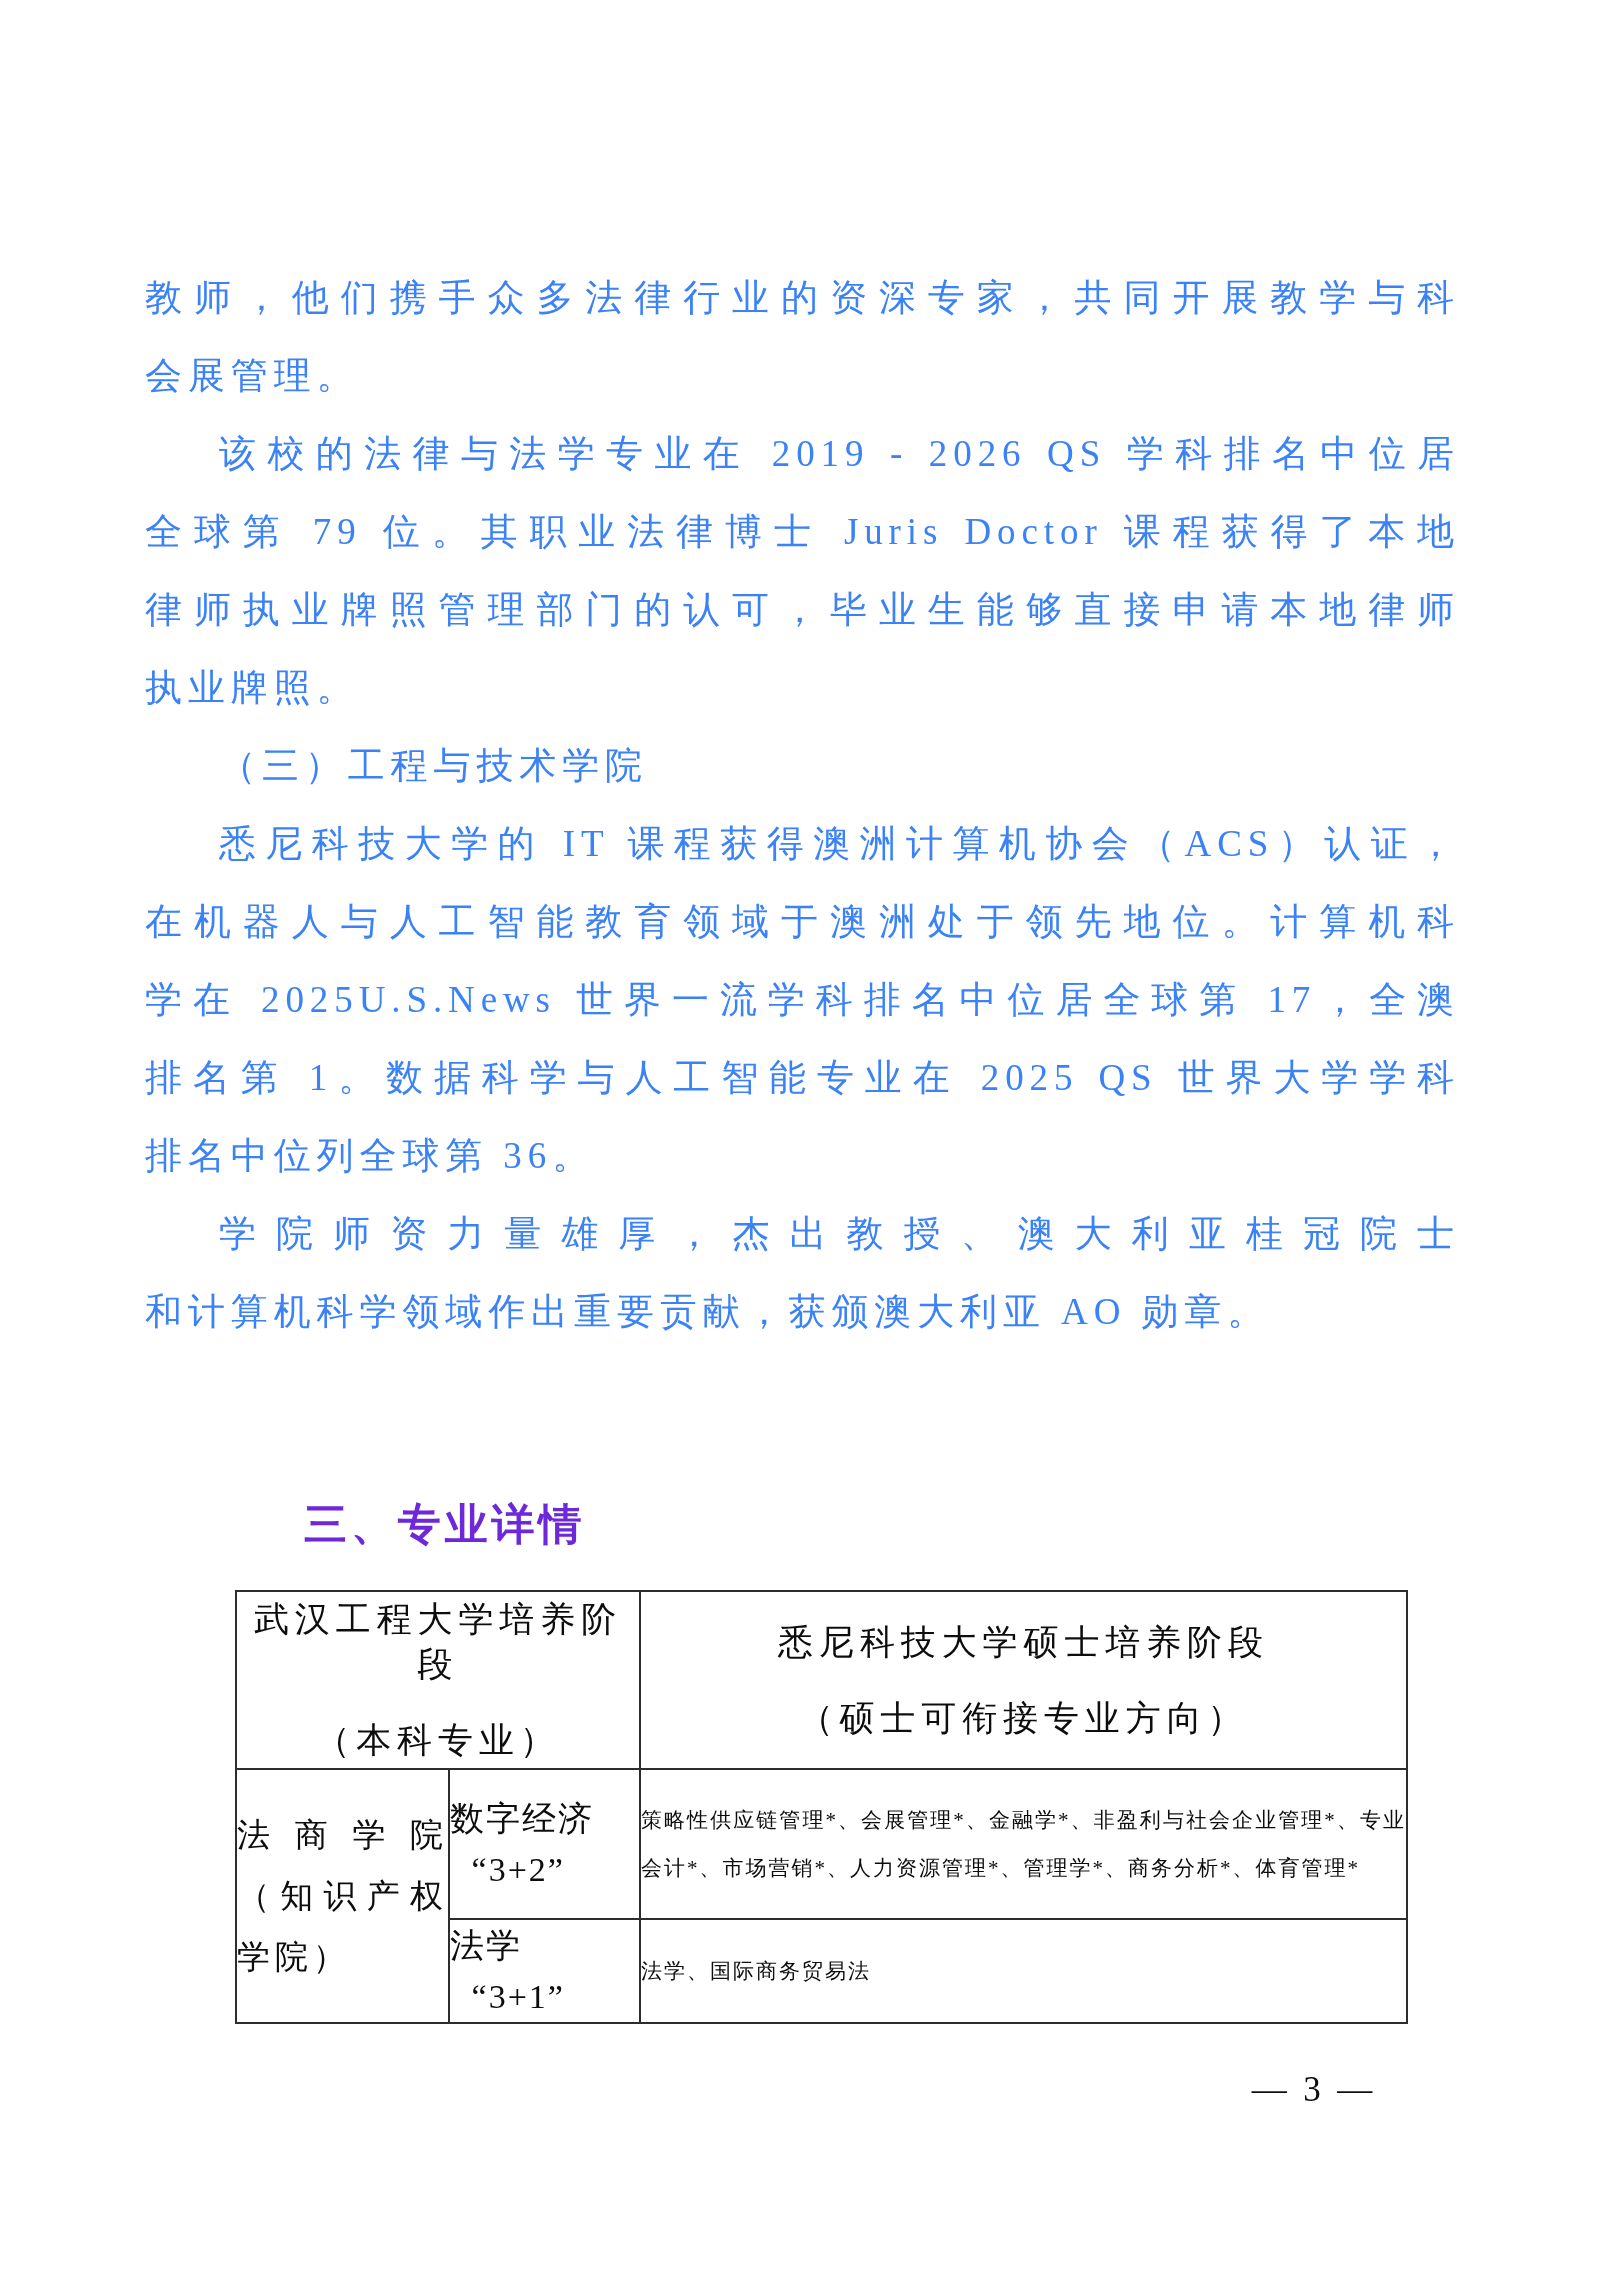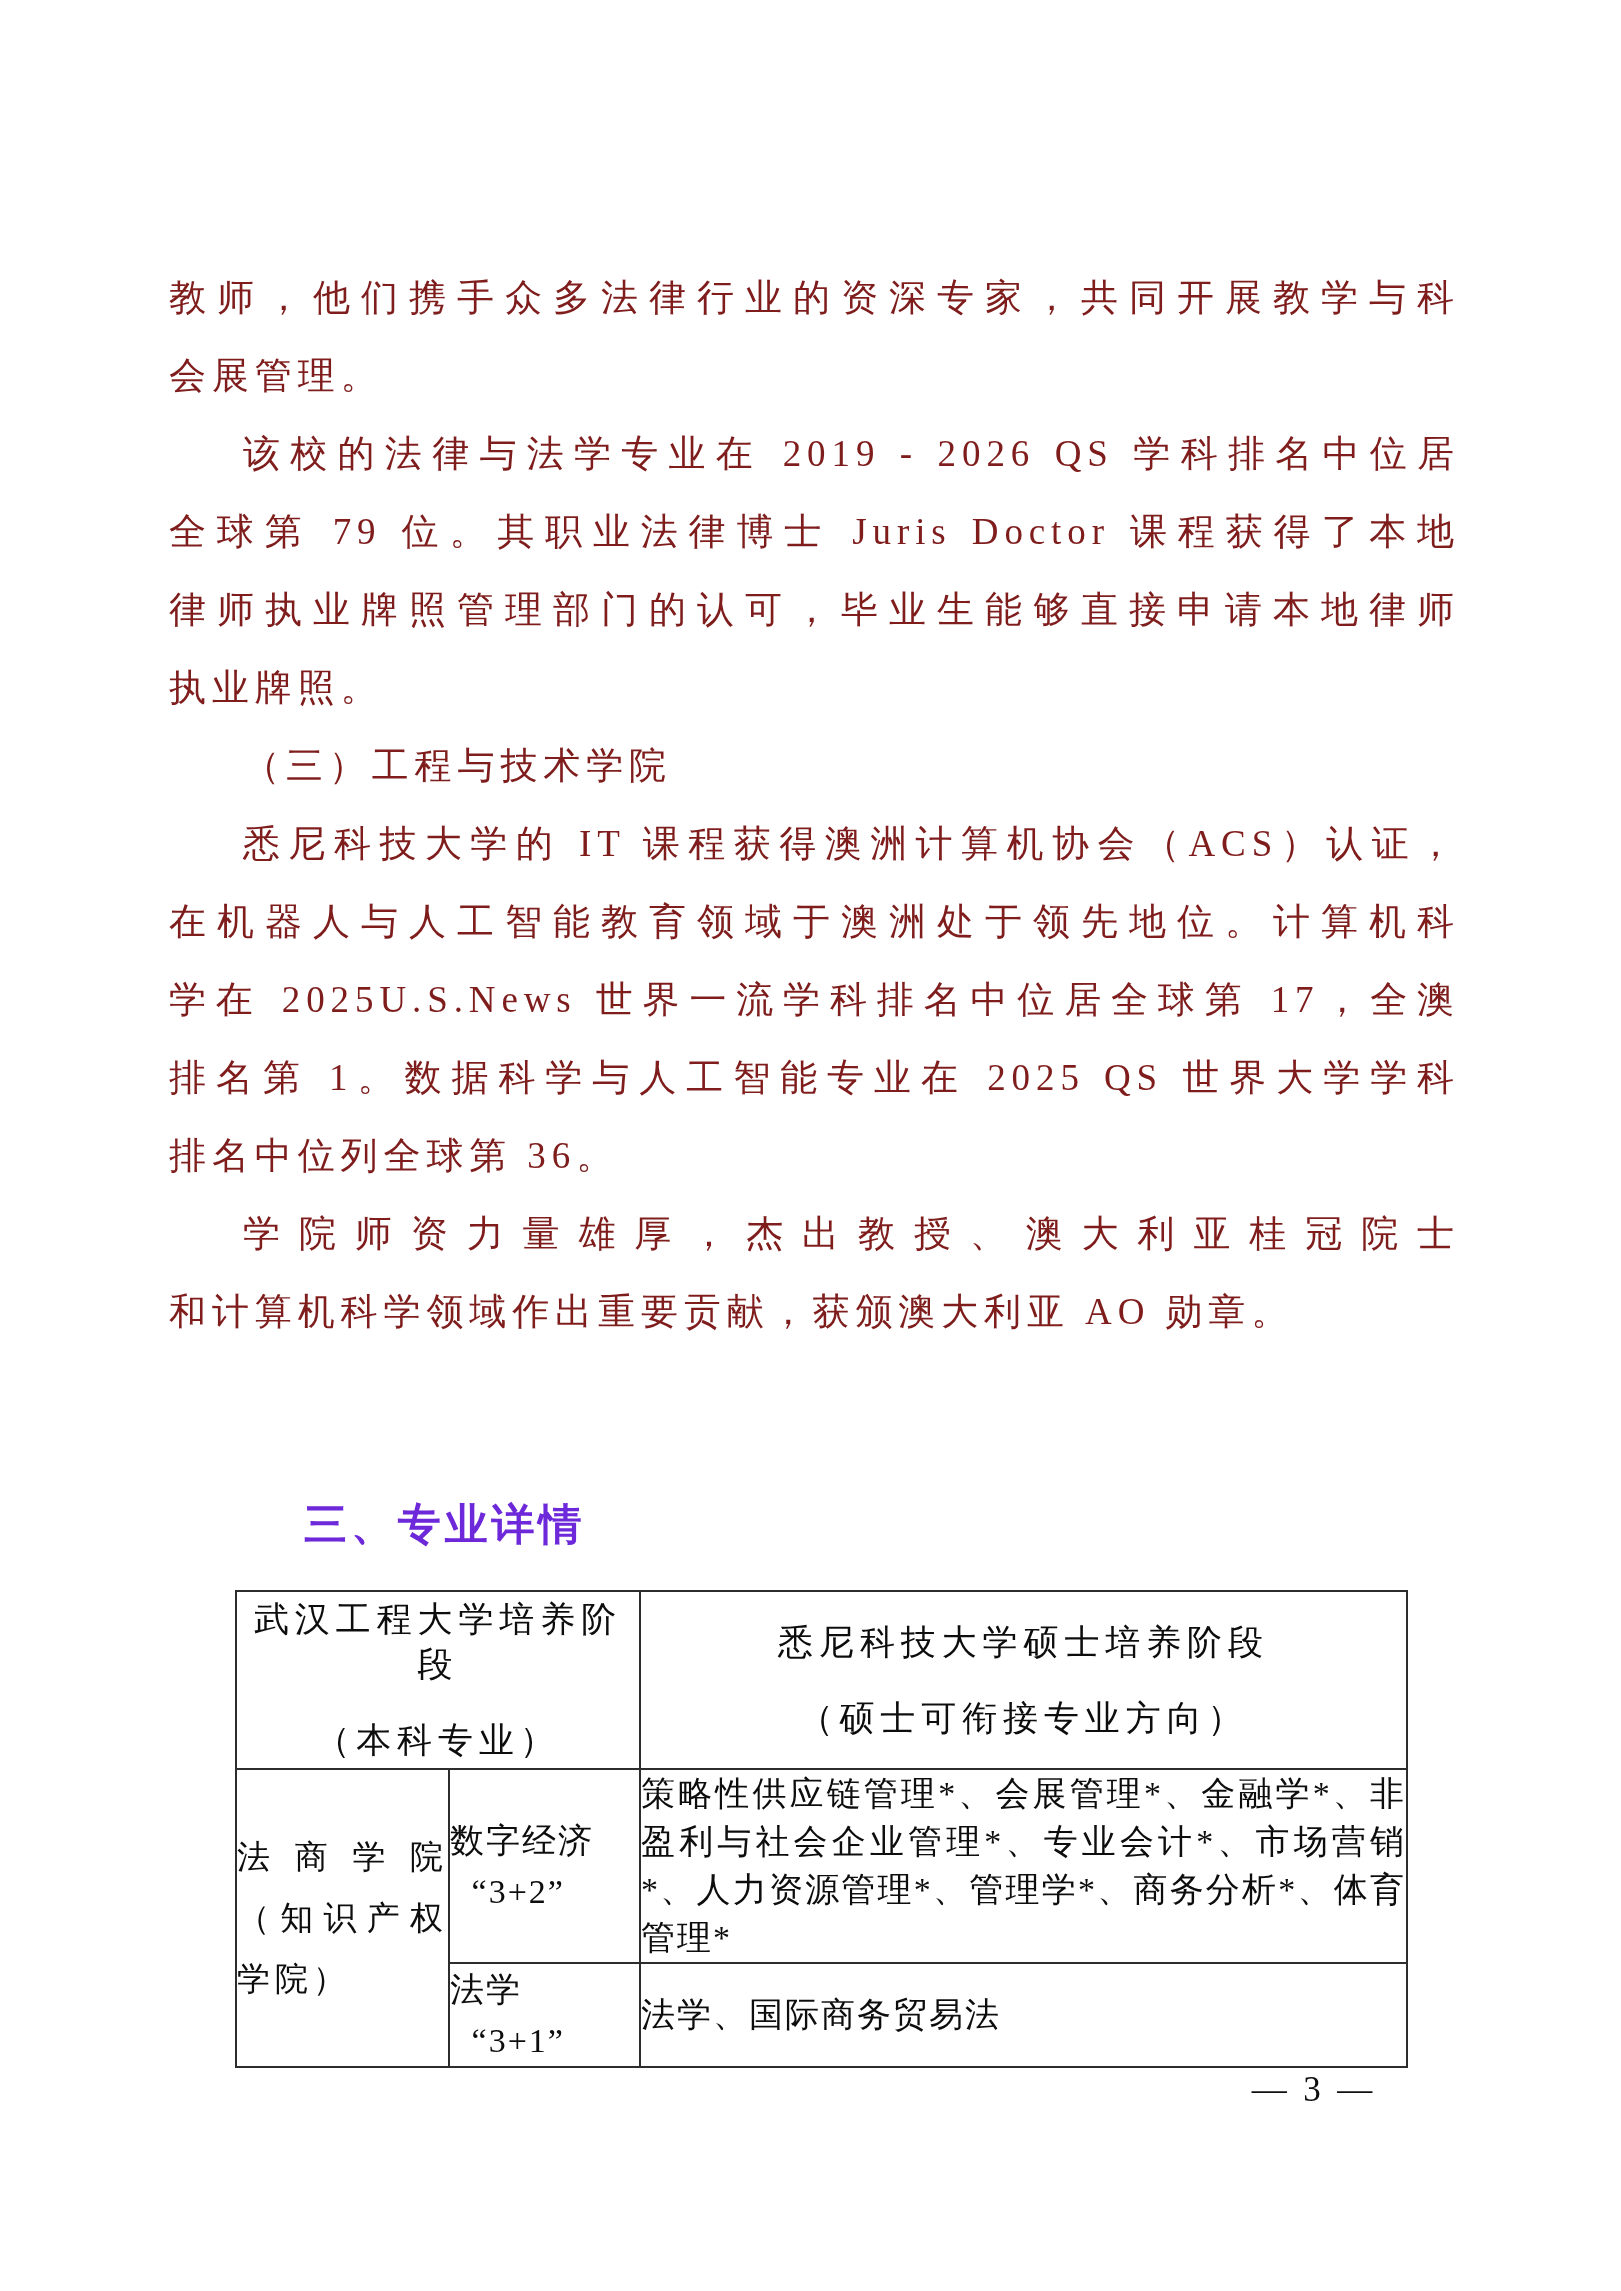--- a/index.html
+++ b/index.html
@@ -13,22 +13,21 @@
   }
   
   .content{
     position:absolute;
     left:145px;top:259px;width:1315px;
   }
   .line{
     height:78px;line-height:78px;
     font-size:37px;letter-spacing:5.9px;
     white-space:normal;
-    color:#7f1d1d;
-    margin-left:24px;
+    color:#3b82f6;
   }
   .line.j{text-align:justify;text-align-last:justify;}
   .line.ind{padding-left:74px;}
   
   .heading{
     position:absolute;left:304px;top:1496px;
     font-family:"DejaVu Sans","Liberation Sans",sans-serif;
     font-weight:bold;font-size:43px;letter-spacing:3.9px;color:#6d28d9;
   }
   
@@ -48,21 +47,21 @@
   td.college{
     font-size:33px;letter-spacing:4.9px;line-height:61px;
     text-align:justify;padding:0 13.7px;
   }
   td.program{
     font-size:34px;line-height:51px;
     padding:5.9px 3.9px 5.9px 15.7px;letter-spacing:2px;
   }
   td.program .mode{display:block;padding-left:21.6px;}
   td.majors{
-    font-size:34px;letter-spacing:2px;line-height:48px;
+    font-size:21px;letter-spacing:2px;line-height:48px;
     text-align:justify;padding:3.9px 11.8px;
   }
   td.majors.single{text-align:left;}
   
   .footer{
     position:absolute;left:1216px;top:2070px;width:196px;
     text-align:center;font-size:35px;letter-spacing:3.9px;color:#0d0d0d;
   }
 </style>
 </head>

